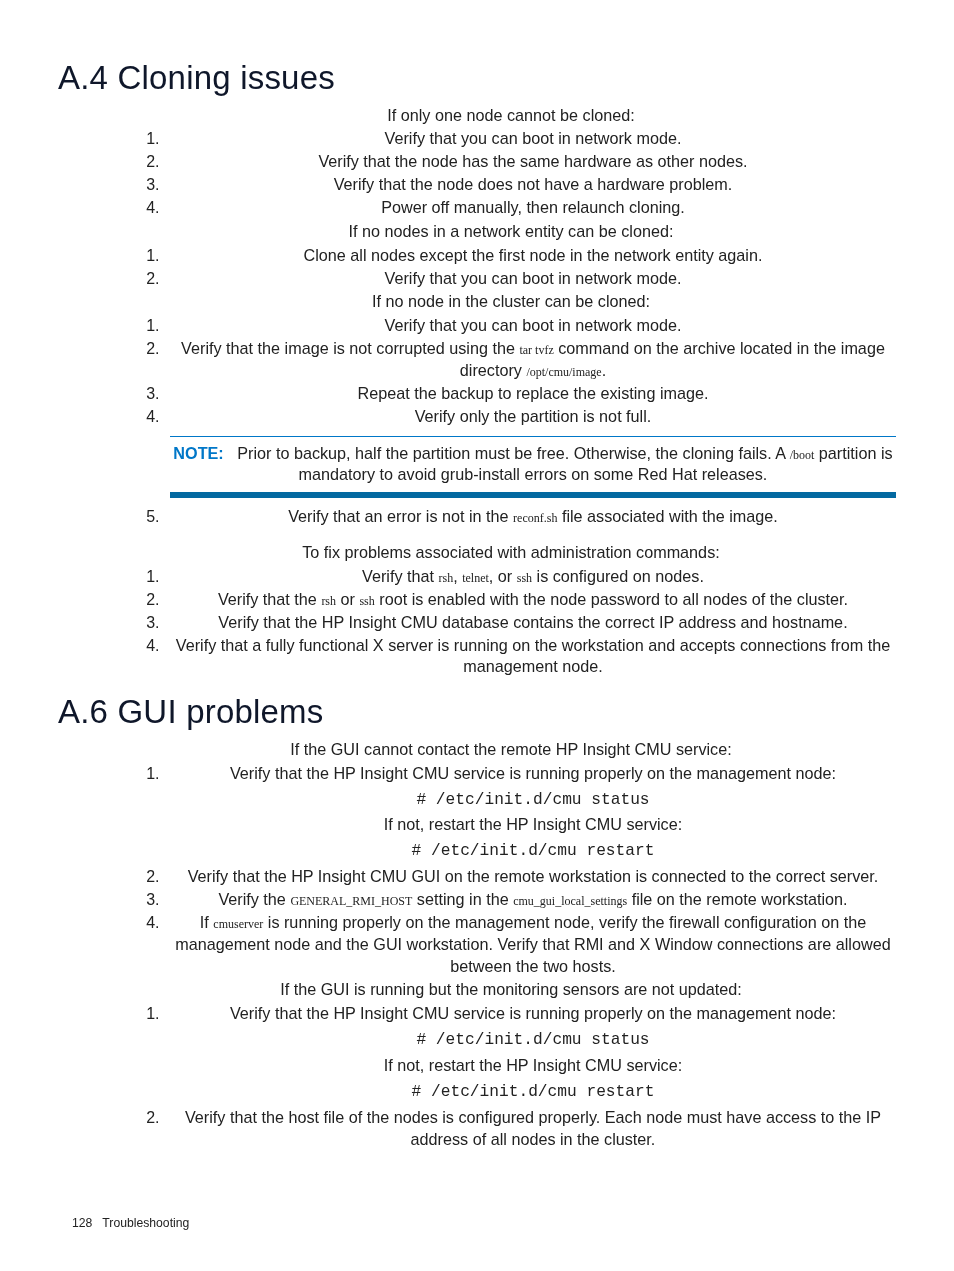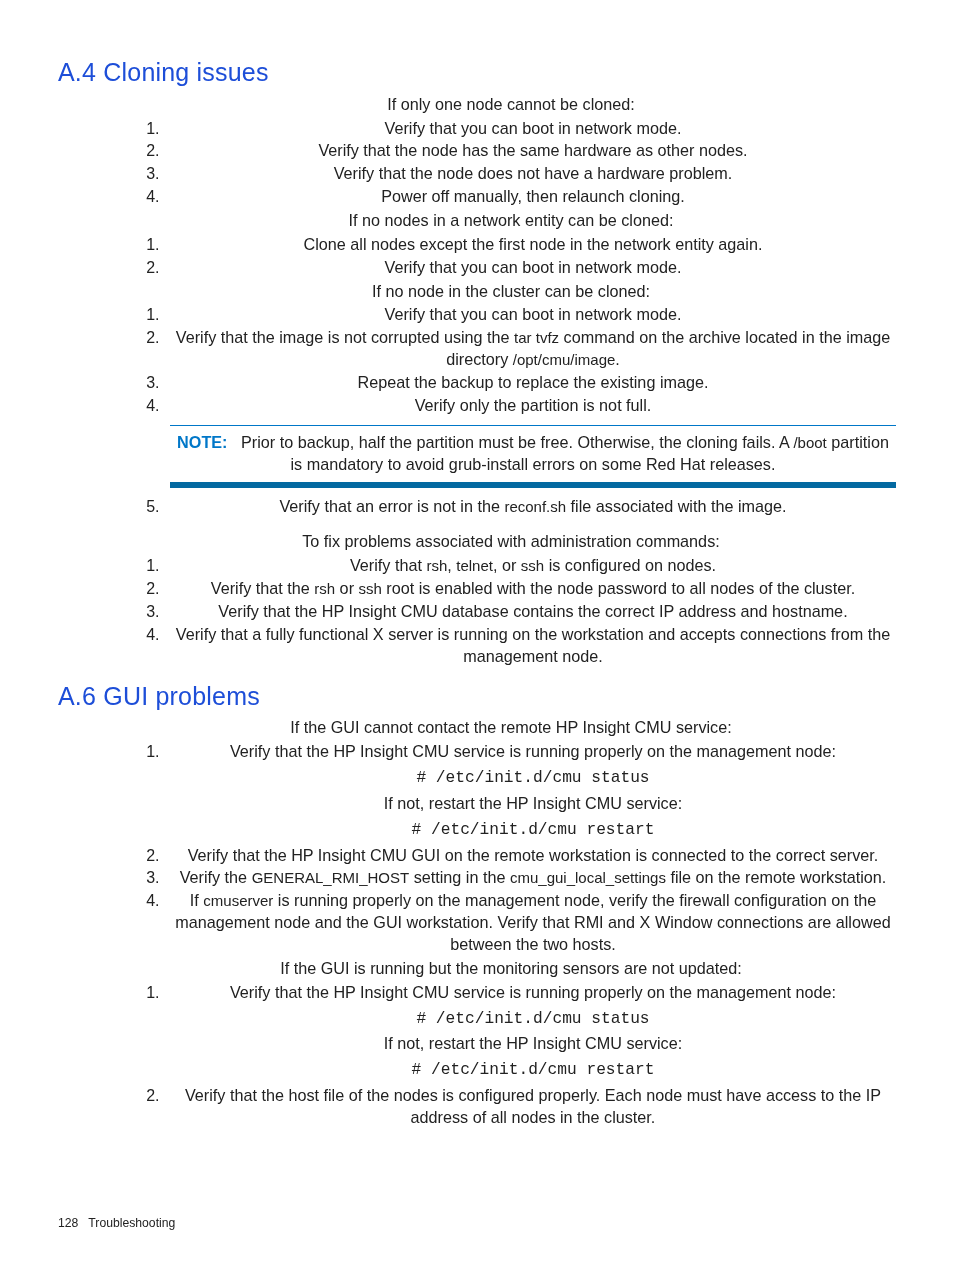--- a/index.html
+++ b/index.html
@@ -13,23 +13,23 @@
     background: #fff;
   }
   .page {
     width: 954px;
     height: 1271px;
     box-sizing: border-box;
     padding: 56px 58px 30px 58px;
     position: relative;
   }
   h2 {
-    color: #1d4ed8;
+    color: #0f172a;
     font-weight: 400;
-    font-size: 25px;
+    font-size: 33px;
     margin: 0 0 4px 0;
     letter-spacing: 0.2px;
   }
   .section-body {
     margin-left: 68px;
     text-align: center;
   }
   p.intro {
     margin: 2px 0 2px 0;
   }
@@ -38,22 +38,22 @@
     padding-left: 38px;
   }
   ol > li {
     padding-left: 6px;
     margin: 0 0 1px 0;
   }
   ol > li::marker {
     font-size: 16px;
   }
   code, .mono {
-    font-family: Liberation Sans, sans-serif;
-    font-size: 15px;
+    font-family: Liberation Serif, serif;
+    font-size: 12px;
   }
   .note-box {
     border-top: 1px solid #0077c8;
     border-bottom: 6px solid #0369a1;
     padding: 6px 0 6px 0;
     margin: 8px 0 8px 0;
   }
   .note-label {
     color: #0077c8;
     font-weight: bold;
@@ -64,21 +64,21 @@
   .cmd-block .prompt {
     font-family: "Courier New", Courier, monospace;
   }
   .cmd-block .cmd {
     font-family: "Courier New", Courier, monospace;
     font-weight: normal;
   }
   .footer {
     position: absolute;
     bottom: 40px;
-    left: 58px;
+    left: 72px;
     font-size: 12.2px;
     color: #222;
   }
   .footer .pn {
     margin-right: 10px;
   }
   .sec-gap {
     height: 10px;
   }
 </style>

